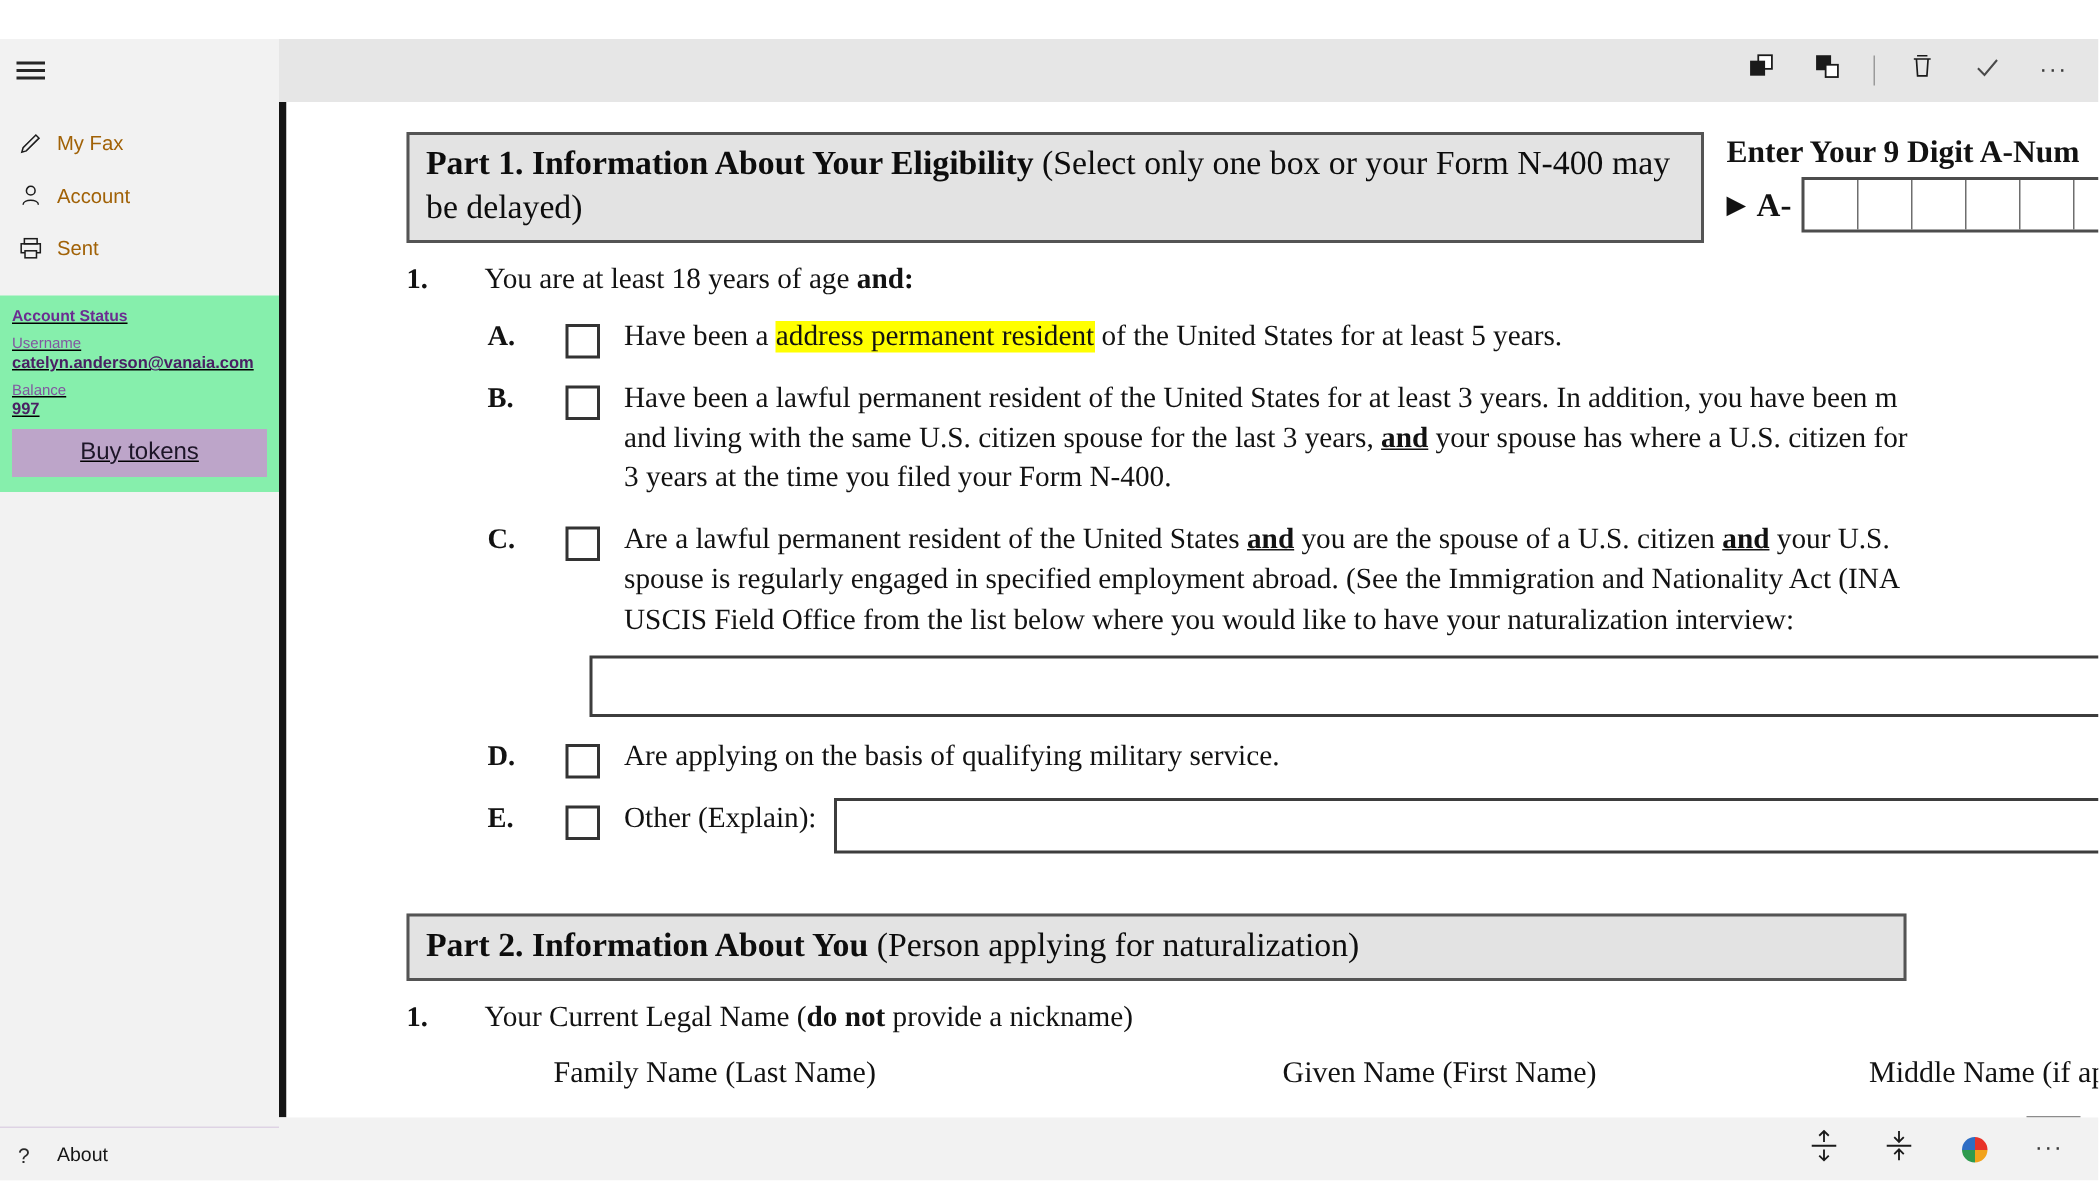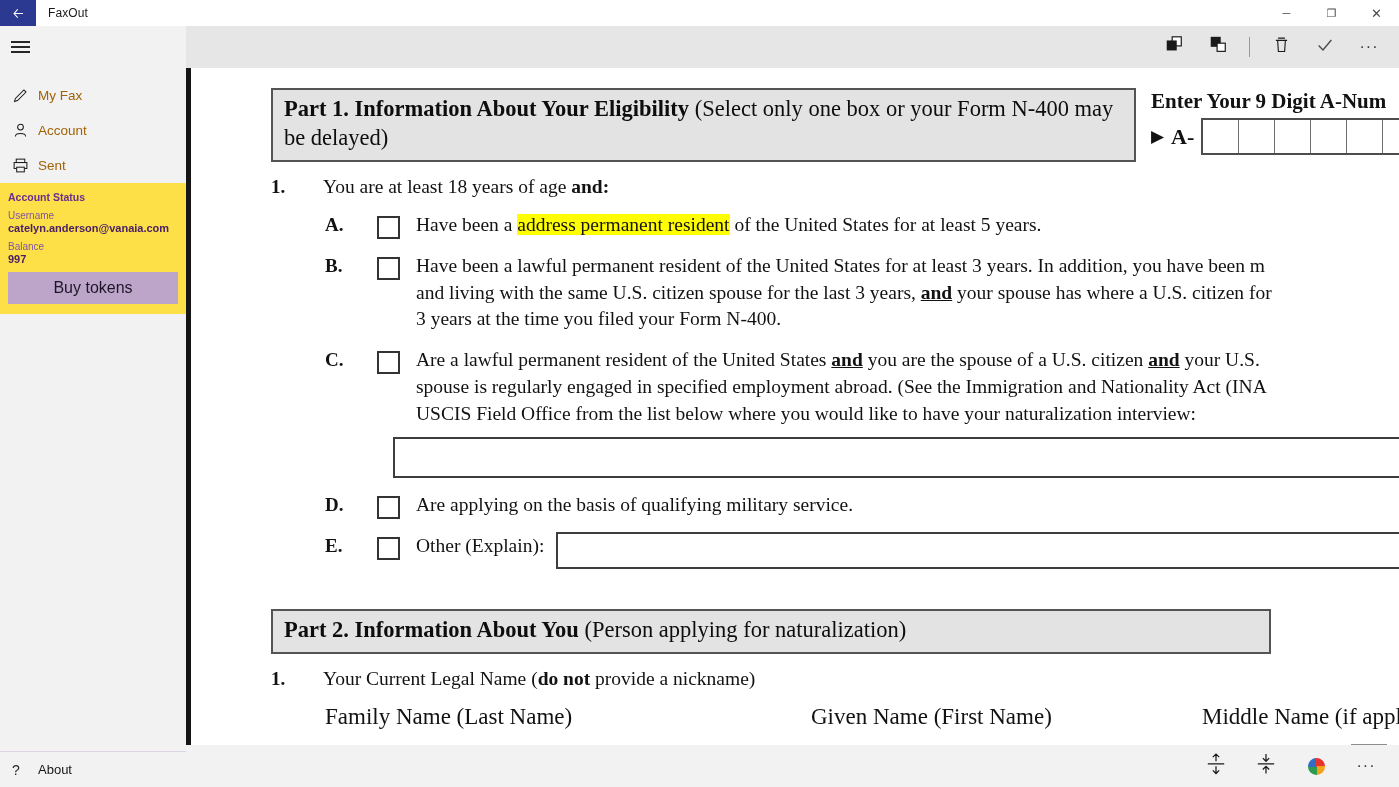--- a/index.html
+++ b/index.html
@@ -48,21 +48,21 @@
   .nav-item {
     height: 35px; display: flex; align-items: center; padding-left: 12px;
   }
   .nav-icon {
     width: 26px; display: flex; align-items: center; justify-content: flex-start;
     color: #1d1d1d;
   }
   .nav-label { font-size: 13.5px; color: #a16207; }
 
   .account-panel {
-    background: #fde047; padding: 8px 8px 10px 8px;
+    margin-top: 14px; background: #86efac; padding: 8px 8px 10px 8px; text-decoration: underline;
   }
   .acct-title { font-size: 10.5px; font-weight: bold; color: #6b2d91; margin-bottom: 7px; }
   .acct-key { font-size: 10px; color: #8256a0; margin-bottom: 1px; }
   .acct-val { font-size: 11px; font-weight: bold; color: #4a2063; margin-bottom: 7px; }
   .buy-btn {
     background: #bda5c9; color: #1d1628; font-size: 16px;
     text-align: center; padding: 7px 0; margin-top: 2px;
   }
   .sidebar-spacer { flex: 1; }
   .about-row {
@@ -153,21 +153,21 @@
   .inline-field {
     border: 2.5px solid #3d3d3d; height: 37px; background: #fff;
     width: 880px; margin-left: 12px; margin-top: -1px;
   }
   .opt-inline { display: flex; align-items: flex-start; }
 
   .part2-head { width: 1000px; margin-top: 40px; }
 
   .names-row { display: flex; margin-top: 14px; margin-left: 54px; }
   .name-col { margin-right: 16px; }
-  .name-label { font-size: 23px; margin-bottom: 3px; }
+  .name-label { font-size: 20px; margin-bottom: 3px; margin-left: 44px; }
 
   .page-badge {
     position: absolute; right: 12px; top: 676px;
     background: #8c8c8c; color: #ffffff; font-size: 11.5px;
     padding: 2px 7px; font-family: "Liberation Sans", sans-serif;
   }
 
   .bottombar {
     position: absolute; top: 719px; left: 0; width: 1213px; height: 42px;
     background: #f2f2f2; display: flex; align-items: center;
@@ -183,33 +183,20 @@
       conic-gradient(#e8332a 0deg 90deg, #f2a31b 90deg 180deg,
                      #2e9b4e 180deg 270deg, #2f6ec4 270deg 360deg);
   }
   .dots { font-size: 16px; letter-spacing: 1px; color: #3a3a3a; }
 </style>
 </head>
 <body>
 
 <div id="app">
 
-  <div class="titlebar">
-    <div class="back-btn">
-      <svg width="13" height="13" viewBox="0 0 16 16" aria-hidden="true">
-        <path d="M7 3 L2.5 8 L7 13 M2.8 8 H13.5" stroke="#ffffff" stroke-width="1.3" fill="none"></path>
-      </svg>
-    </div>
-    <div class="title-text">FaxOut</div>
-    <div class="win-controls">
-      <div class="win-btn">─</div>
-      <div class="win-btn">❐</div>
-      <div class="win-btn close">✕</div>
-    </div>
-  </div>
 
   <div class="sidebar">
     <div class="hamburger">
       <div class="bars">
           <i></i>
           <i></i>
           <i></i>
         </div>
     </div>
 

